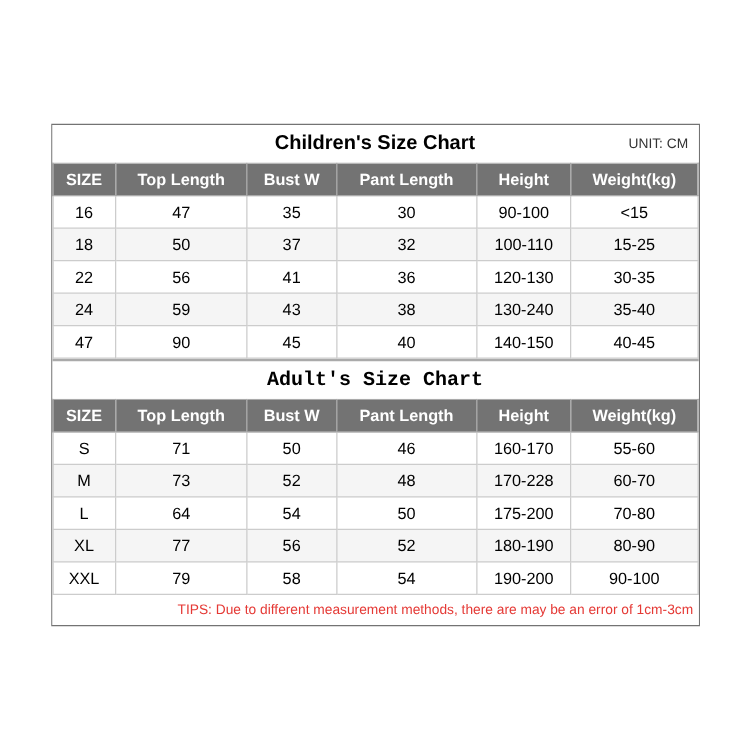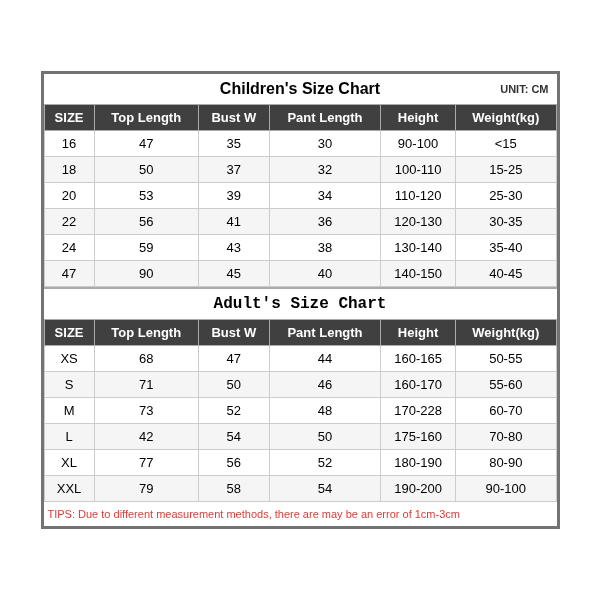--- a/index.html
+++ b/index.html
@@ -8,46 +8,46 @@
       height: 600px;
       background: #fff;
       font-family: Arial, sans-serif;
       font-size: 13px;
       display: flex;
       align-items: center;
       justify-content: center;
     }
     .chart-container {
       width: 519px;
-      border: 3px solid #737373;
+      border: 1px solid #737373;
       background: #fff;
     }
     .section-title {
       text-align: center;
       font-size: 16px;
       font-weight: bold;
       padding: 6px 4px;
       background: #fff;
       position: relative;
     }
     .unit-label {
       position: absolute;
       right: 8px;
       top: 50%;
       transform: translateY(-50%);
       font-size: 11px;
-      font-weight: bold;
+      font-weight: normal;
       color: #333;
     }
     table {
       width: 100%;
       border-collapse: collapse;
     }
     thead tr {
-      background: #404040;
+      background: #737373;
       color: #fff;
       margin-top: 13px;
     }
     thead th {
       padding: 5px 4px;
       font-size: 13px;
       font-weight: bold;
       border: 1px solid #aaa;
       text-align: center;
     }
@@ -61,21 +61,21 @@
       padding: 5px 4px;
       border: 1px solid #ccc;
       text-align: center;
       font-size: 13px;
     }
     .section-divider {
       border-top: 2px solid #aaa;
       font-family: Liberation Mono, monospace;
     }
     .tips {
-      text-align: left;
+      text-align: right;
       color: #e53935;
       font-size: 11px;
       padding: 6px 4px;
       background: #fff;
     }
   </style>
 </head>
 <body>
 
 <div class="chart-container">
@@ -106,41 +106,33 @@
         </tr>
         <tr>
           <td>18</td>
           <td>50</td>
           <td>37</td>
           <td>32</td>
           <td>100-110</td>
           <td>15-25</td>
         </tr>
         <tr>
-          <td>20</td>
-          <td>53</td>
-          <td>39</td>
-          <td>34</td>
-          <td>110-120</td>
-          <td>25-30</td>
-        </tr>
-        <tr>
           <td>22</td>
           <td>56</td>
           <td>41</td>
           <td>36</td>
           <td>120-130</td>
           <td>30-35</td>
         </tr>
         <tr>
           <td>24</td>
           <td>59</td>
           <td>43</td>
           <td>38</td>
-          <td>130-140</td>
+          <td>130-240</td>
           <td>35-40</td>
         </tr>
         <tr>
           <td>47</td>
           <td>90</td>
           <td>45</td>
           <td>40</td>
           <td>140-150</td>
           <td>40-45</td>
         </tr>
@@ -155,50 +147,42 @@
       <tr>
         <th>SIZE</th>
         <th>Top Length</th>
         <th>Bust W</th>
         <th>Pant Length</th>
         <th>Height</th>
         <th>Weight(kg)</th>
       </tr>
     </thead>
     <tbody id="adult-tbody">
-    <tr>
-          <td>XS</td>
-          <td>68</td>
-          <td>47</td>
-          <td>44</td>
-          <td>160-165</td>
-          <td>50-55</td>
-        </tr>
         <tr>
           <td>S</td>
           <td>71</td>
           <td>50</td>
           <td>46</td>
           <td>160-170</td>
           <td>55-60</td>
         </tr>
         <tr>
           <td>M</td>
           <td>73</td>
           <td>52</td>
           <td>48</td>
           <td>170-228</td>
           <td>60-70</td>
         </tr>
         <tr>
           <td>L</td>
-          <td>42</td>
+          <td>64</td>
           <td>54</td>
           <td>50</td>
-          <td>175-160</td>
+          <td>175-200</td>
           <td>70-80</td>
         </tr>
         <tr>
           <td>XL</td>
           <td>77</td>
           <td>56</td>
           <td>52</td>
           <td>180-190</td>
           <td>80-90</td>
         </tr>

